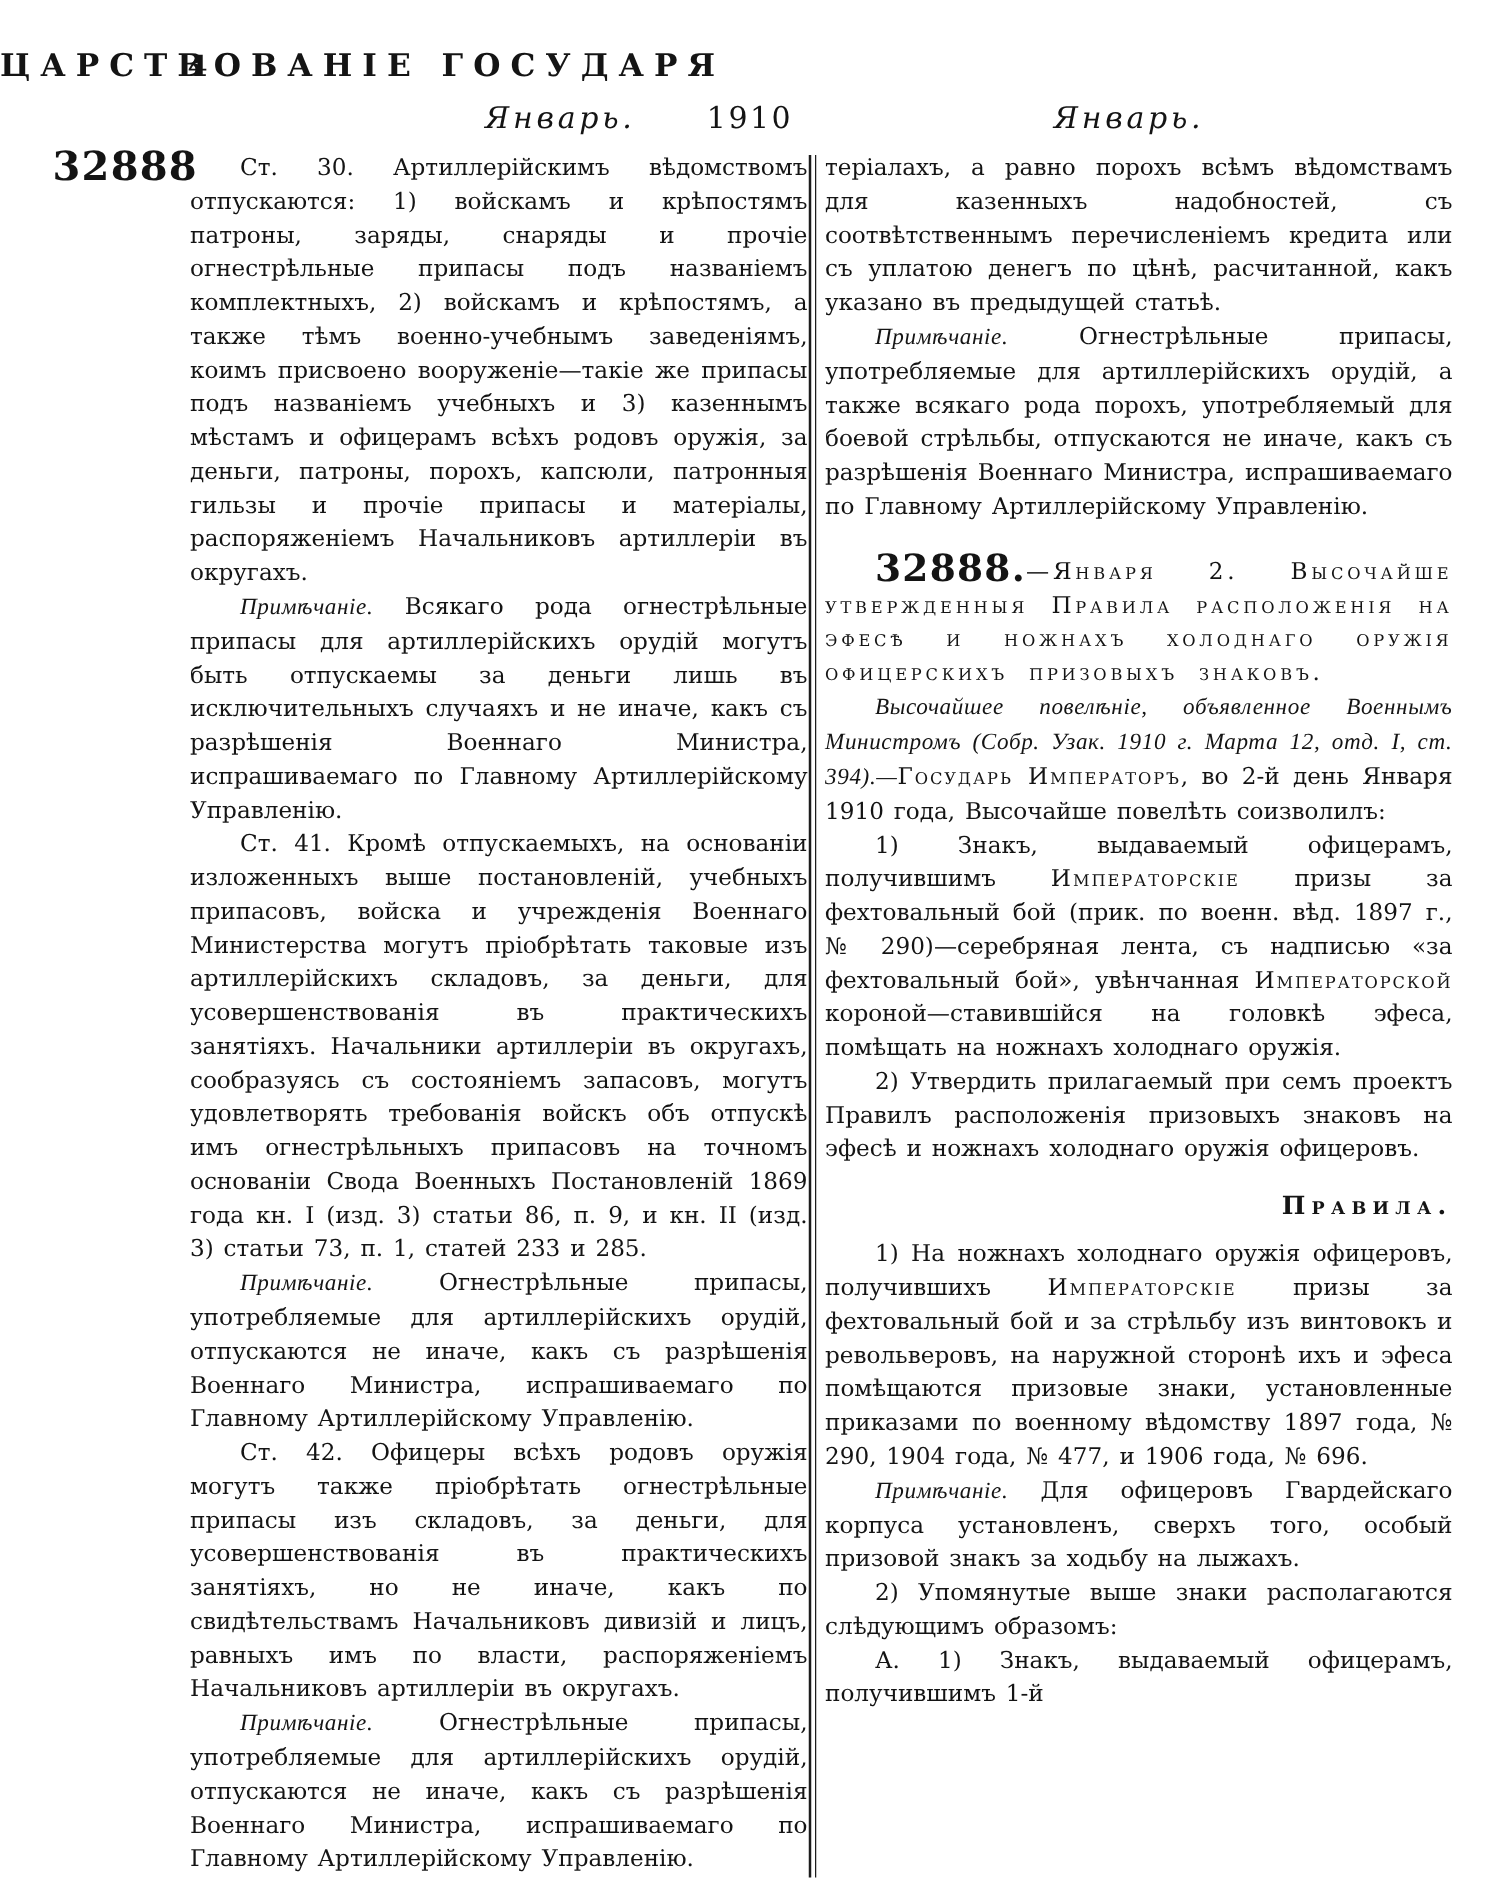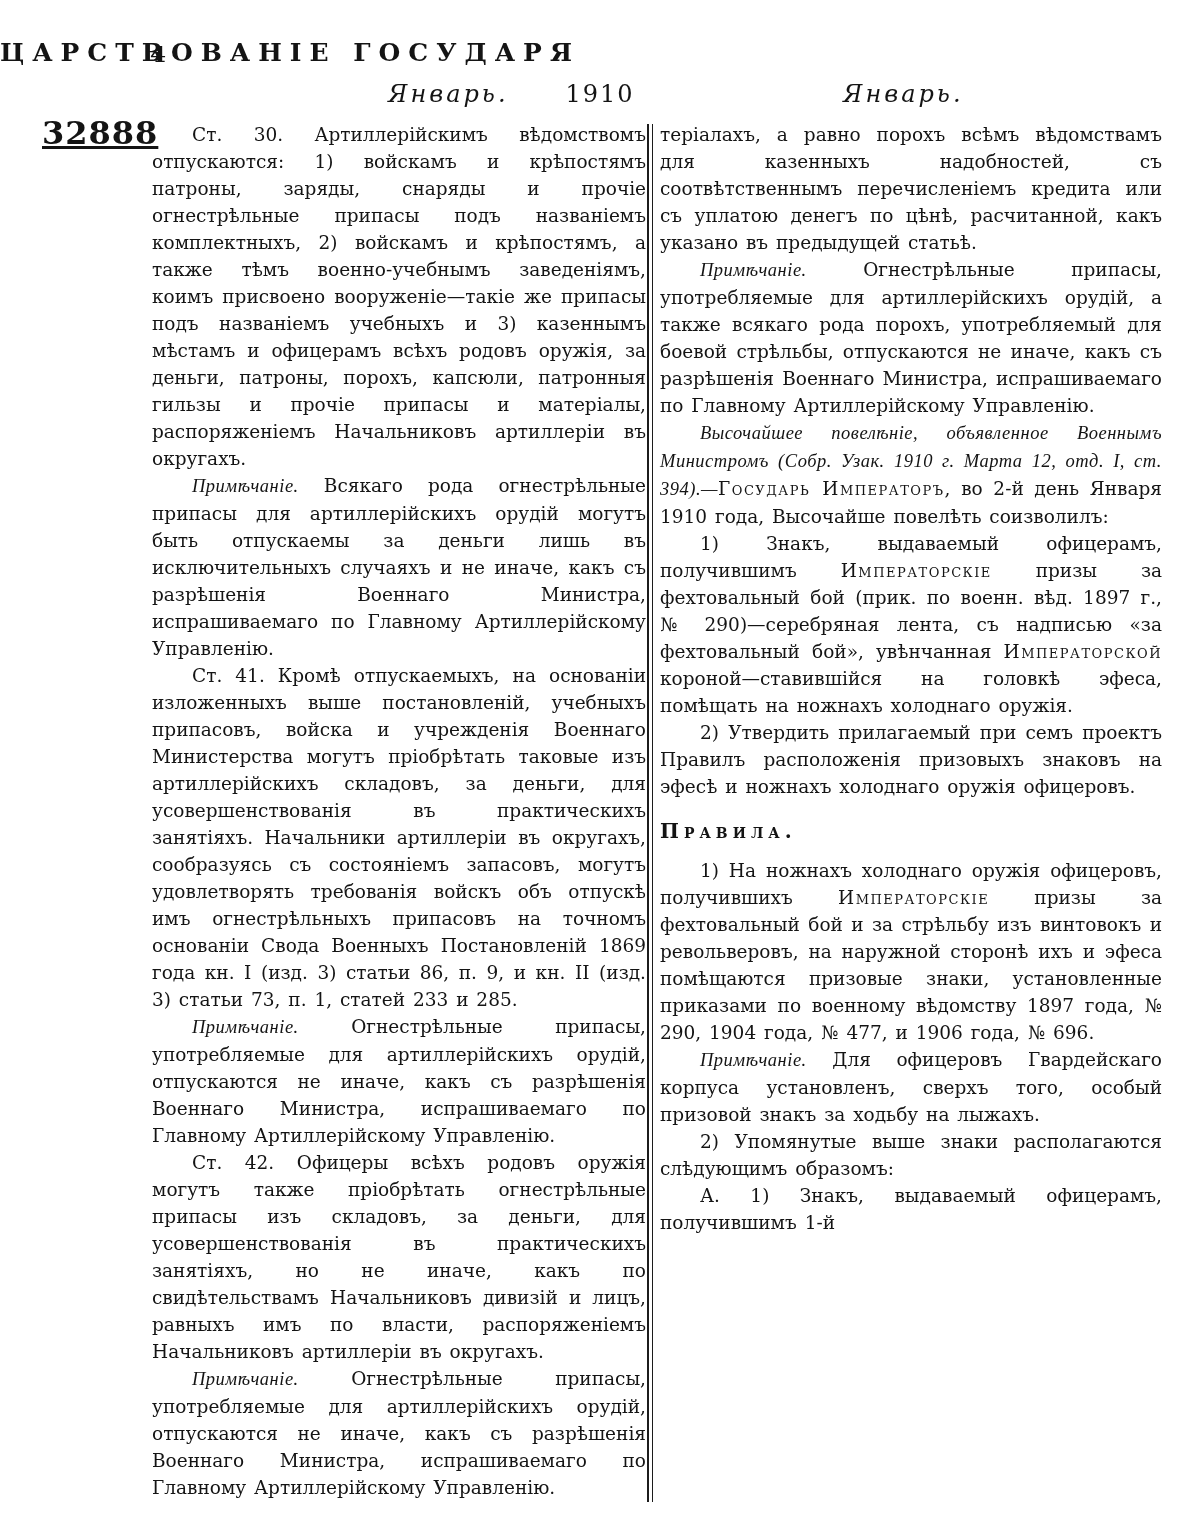--- a/index.html
+++ b/index.html
@@ -57,21 +57,20 @@
     letter-spacing: 2px;
     font-weight: 500;
   }
   .margin-number {
     position: absolute;
     left: 42px;
     top: 114px;
     font-size: 32px;
     font-weight: bold;
     letter-spacing: 1px;
-    text-decoration: underline;
   }
   .divider {
     position: absolute;
     left: 647px;
     top: 124px;
     height: 1378px;
     width: 3px;
     border-left: 2px solid #1c1c1c;
     border-right: 1px solid #1c1c1c;
   }
@@ -84,21 +83,21 @@
   .column p {
     margin: 0;
     text-align: justify;
     font-size: 18.5px;
     line-height: 27px;
     word-spacing: 2px;
   }
   .column p.indent { text-indent: 40px; }
   .column p.entry  { margin-top: 22px; }
   .column p.heading {
-    text-align: left;
+    text-align: right;
     text-indent: 0;
     font-weight: bold;
     font-variant: small-caps;
     letter-spacing: 5px;
     font-size: 20px;
     margin: 18px 0 12px 0;
   }
   .seg-italic { font-style: italic; letter-spacing: 0.5px; font-family: Liberation Serif, serif; }
   .seg-smallcaps {
     font-variant: small-caps;
@@ -141,20 +140,21 @@
       <p class="body indent"><span class="seg-italic">Примѣчаніе.</span><span class="seg-normal"> Всякаго рода огнестрѣльные припасы для артиллерійскихъ орудій могутъ быть отпускаемы за деньги лишь въ исключительныхъ случаяхъ и не иначе, какъ съ разрѣшенія Военнаго Министра, испрашиваемаго по Главному Артиллерійскому Управленію.</span></p>
       <p class="body indent"><span class="seg-normal">Ст. 41. Кромѣ отпускаемыхъ, на основаніи изложенныхъ выше постановленій, учебныхъ припасовъ, войска и учрежденія Военнаго Министерства могутъ пріобрѣтать таковые изъ артиллерійскихъ складовъ, за деньги, для усовершенствованія въ практическихъ занятіяхъ. Начальники артиллеріи въ округахъ, сообразуясь съ состояніемъ запасовъ, могутъ удовлетворять требованія войскъ объ отпускѣ имъ огнестрѣльныхъ припасовъ на точномъ основаніи Свода Военныхъ Постановленій 1869 года кн. I (изд. 3) статьи 86, п. 9, и кн. II (изд. 3) статьи 73, п. 1, статей 233 и 285.</span></p>
       <p class="body indent"><span class="seg-italic">Примѣчаніе.</span><span class="seg-normal"> Огнестрѣльные припасы, употребляемые для артиллерійскихъ орудій, отпускаются не иначе, какъ съ разрѣшенія Военнаго Министра, испрашиваемаго по Главному Артиллерійскому Управленію.</span></p>
       <p class="body indent"><span class="seg-normal">Ст. 42. Офицеры всѣхъ родовъ оружія могутъ также пріобрѣтать огнестрѣльные припасы изъ складовъ, за деньги, для усовершенствованія въ практическихъ занятіяхъ, но не иначе, какъ по свидѣтельствамъ Начальниковъ дивизій и лицъ, равныхъ имъ по власти, распоряженіемъ Начальниковъ артиллеріи въ округахъ.</span></p>
       <p class="body indent"><span class="seg-italic">Примѣчаніе.</span><span class="seg-normal"> Огнестрѣльные припасы, употребляемые для артиллерійскихъ орудій, отпускаются не иначе, какъ съ разрѣшенія Военнаго Министра, испрашиваемаго по Главному Артиллерійскому Управленію.</span></p>
     </div>
 
   <div class="column col-right">
       <p class="body"><span class="seg-normal">теріалахъ, а равно порохъ всѣмъ вѣдомствамъ для казенныхъ надобностей, съ соотвѣтственнымъ перечисленіемъ кредита или съ уплатою денегъ по цѣнѣ, расчитанной, какъ указано въ предыдущей статьѣ.</span></p>
       <p class="body indent"><span class="seg-italic">Примѣчаніе.</span><span class="seg-normal"> Огнестрѣльные припасы, употребляемые для артиллерійскихъ орудій, а также всякаго рода порохъ, употребляемый для боевой стрѣльбы, отпускаются не иначе, какъ съ разрѣшенія Военнаго Министра, испрашиваемаго по Главному Артиллерійскому Управленію.</span></p>
+      <p class="entry indent"><span class="seg-entry-number">32888.</span><span class="seg-entry-title">—Января 2. Высочайше утвержденныя Правила расположенія на эфесѣ и ножнахъ холоднаго оружія офицерскихъ призовыхъ знаковъ.</span></p>
       <p class="body indent"><span class="seg-italic">Высочайшее повелѣніе, объявленное Военнымъ Министромъ (Собр. Узак. 1910 г. Марта 12, отд. I, ст. 394).—</span><span class="seg-smallcaps">Государь Императоръ</span><span class="seg-normal">, во 2-й день Января 1910 года, Высочайше повелѣть соизволилъ:</span></p>
       <p class="body indent"><span class="seg-normal">1) Знакъ, выдаваемый офицерамъ, получившимъ </span><span class="seg-smallcaps">Императорскіе</span><span class="seg-normal"> призы за фехтовальный бой (прик. по военн. вѣд. 1897 г., № 290)—серебряная лента, съ надписью «за фехтовальный бой», увѣнчанная </span><span class="seg-smallcaps">Императорской</span><span class="seg-normal"> короной—ставившійся на головкѣ эфеса, помѣщать на ножнахъ холоднаго оружія.</span></p>
       <p class="body indent"><span class="seg-normal">2) Утвердить прилагаемый при семъ проектъ Правилъ расположенія призовыхъ знаковъ на эфесѣ и ножнахъ холоднаго оружія офицеровъ.</span></p>
       <p class="heading"><span class="seg-normal">Правила.</span></p>
       <p class="body indent"><span class="seg-normal">1) На ножнахъ холоднаго оружія офицеровъ, получившихъ </span><span class="seg-smallcaps">Императорскіе</span><span class="seg-normal"> призы за фехтовальный бой и за стрѣльбу изъ винтовокъ и револьверовъ, на наружной сторонѣ ихъ и эфеса помѣщаются призовые знаки, установленные приказами по военному вѣдомству 1897 года, № 290, 1904 года, № 477, и 1906 года, № 696.</span></p>
       <p class="body indent"><span class="seg-italic">Примѣчаніе.</span><span class="seg-normal"> Для офицеровъ Гвардейскаго корпуса установленъ, сверхъ того, особый призовой знакъ за ходьбу на лыжахъ.</span></p>
       <p class="body indent"><span class="seg-normal">2) Упомянутые выше знаки располагаются слѣдующимъ образомъ:</span></p>
       <p class="body indent"><span class="seg-normal">А. 1) Знакъ, выдаваемый офицерамъ, получившимъ 1-й </span></p>
     </div>
 

